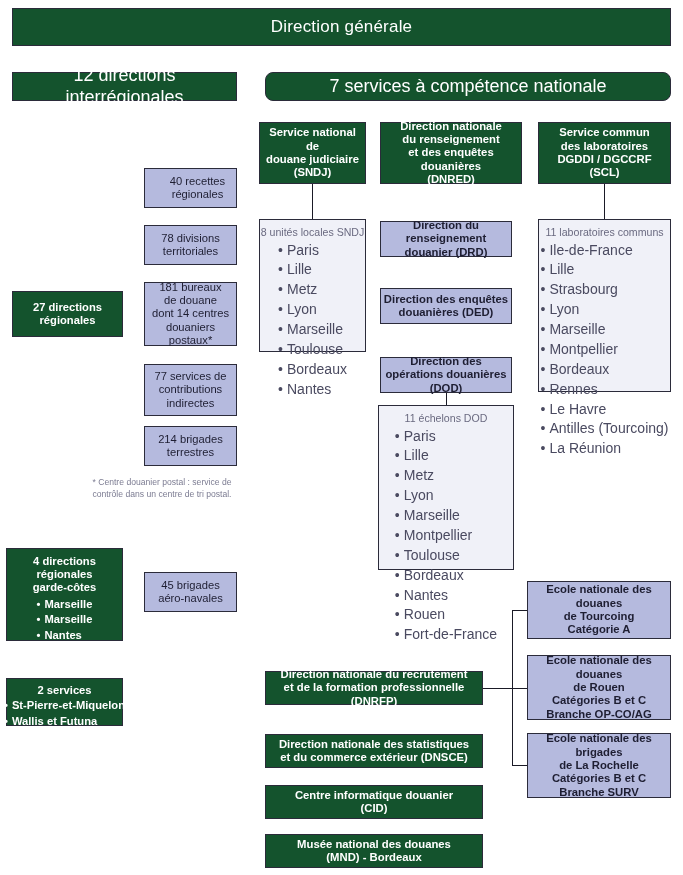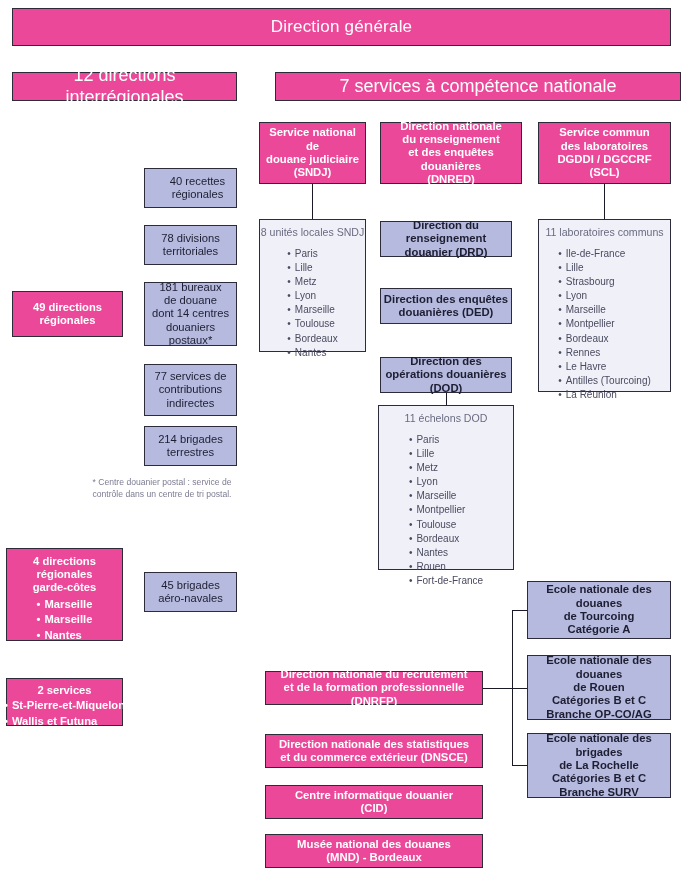--- a/index.html
+++ b/index.html
@@ -25,21 +25,21 @@
     box-sizing: border-box;
     border: 1px solid #2b2b3a;
     display: flex;
     flex-direction: column;
     align-items: center;
     justify-content: center;
     text-align: center;
     line-height: 1.18;
   }
   .dark {
-    background: #ec4899;
+    background: #14532d;
     color: #ffffff;
   }
   .light {
     background: #b5bade;
     color: #1e1e32;
   }
   .pale {
     background: #f0f1f8;
     color: #3b3b50;
   }
@@ -71,24 +71,24 @@
     align-items: center;
     padding-top: 6px;
   }
   .list-title {
     font-size: 10.6px;
     color: #6a6a80;
     margin-bottom: 2px;
   }
   ul.items {
     list-style: none;
-    margin: 6px;
+    margin: 0;
     padding: 0;
     text-align: left;
-    font-size: 10px;
+    font-size: 14px;
     color: #4a4a60;
   }
   ul.items li {
     line-height: 1.42;
     white-space: nowrap;
   }
   ul.items li::before {
     content: "\2022";
     margin-right: 4px;
   }
@@ -125,26 +125,26 @@
 <div class="stage">
 
   <div class="box dark banner" style="left:12px; top:8px; width:659px; height:38px;">
     <span class="boxlabel">Direction générale</span>
   </div>
 
   <div class="box dark subbanner" style="left:12px; top:72px; width:225px; height:29px;">
     <span class="boxlabel">12 directions interrégionales</span>
   </div>
 
-  <div class="box dark subbanner" style="left:275px; top:72px; width:406px; height:29px;">
+  <div class="box dark subbanner" style="left:265px; top:72px; width:406px; height:29px;border-radius:8px;">
     <span class="boxlabel">7 services à compétence nationale</span>
   </div>
 
   <div class="box dark statd" style="left:12px; top:291px; width:111px; height:46px;">
-    <span class="boxlabel" style="white-space:pre-line;">49 directions
+    <span class="boxlabel" style="white-space:pre-line;">27 directions
 régionales</span>
   </div>
 
   <div class="box light stat" style="left:144px; top:168px; width:93px; height:40px;padding-left:14px;">
     <span class="boxlabel" style="white-space:pre-line;">40 recettes
 régionales</span>
   </div>
 
   <div class="box light stat" style="left:144px; top:225px; width:93px; height:40px;">
     <span class="boxlabel" style="white-space:pre-line;">78 divisions

